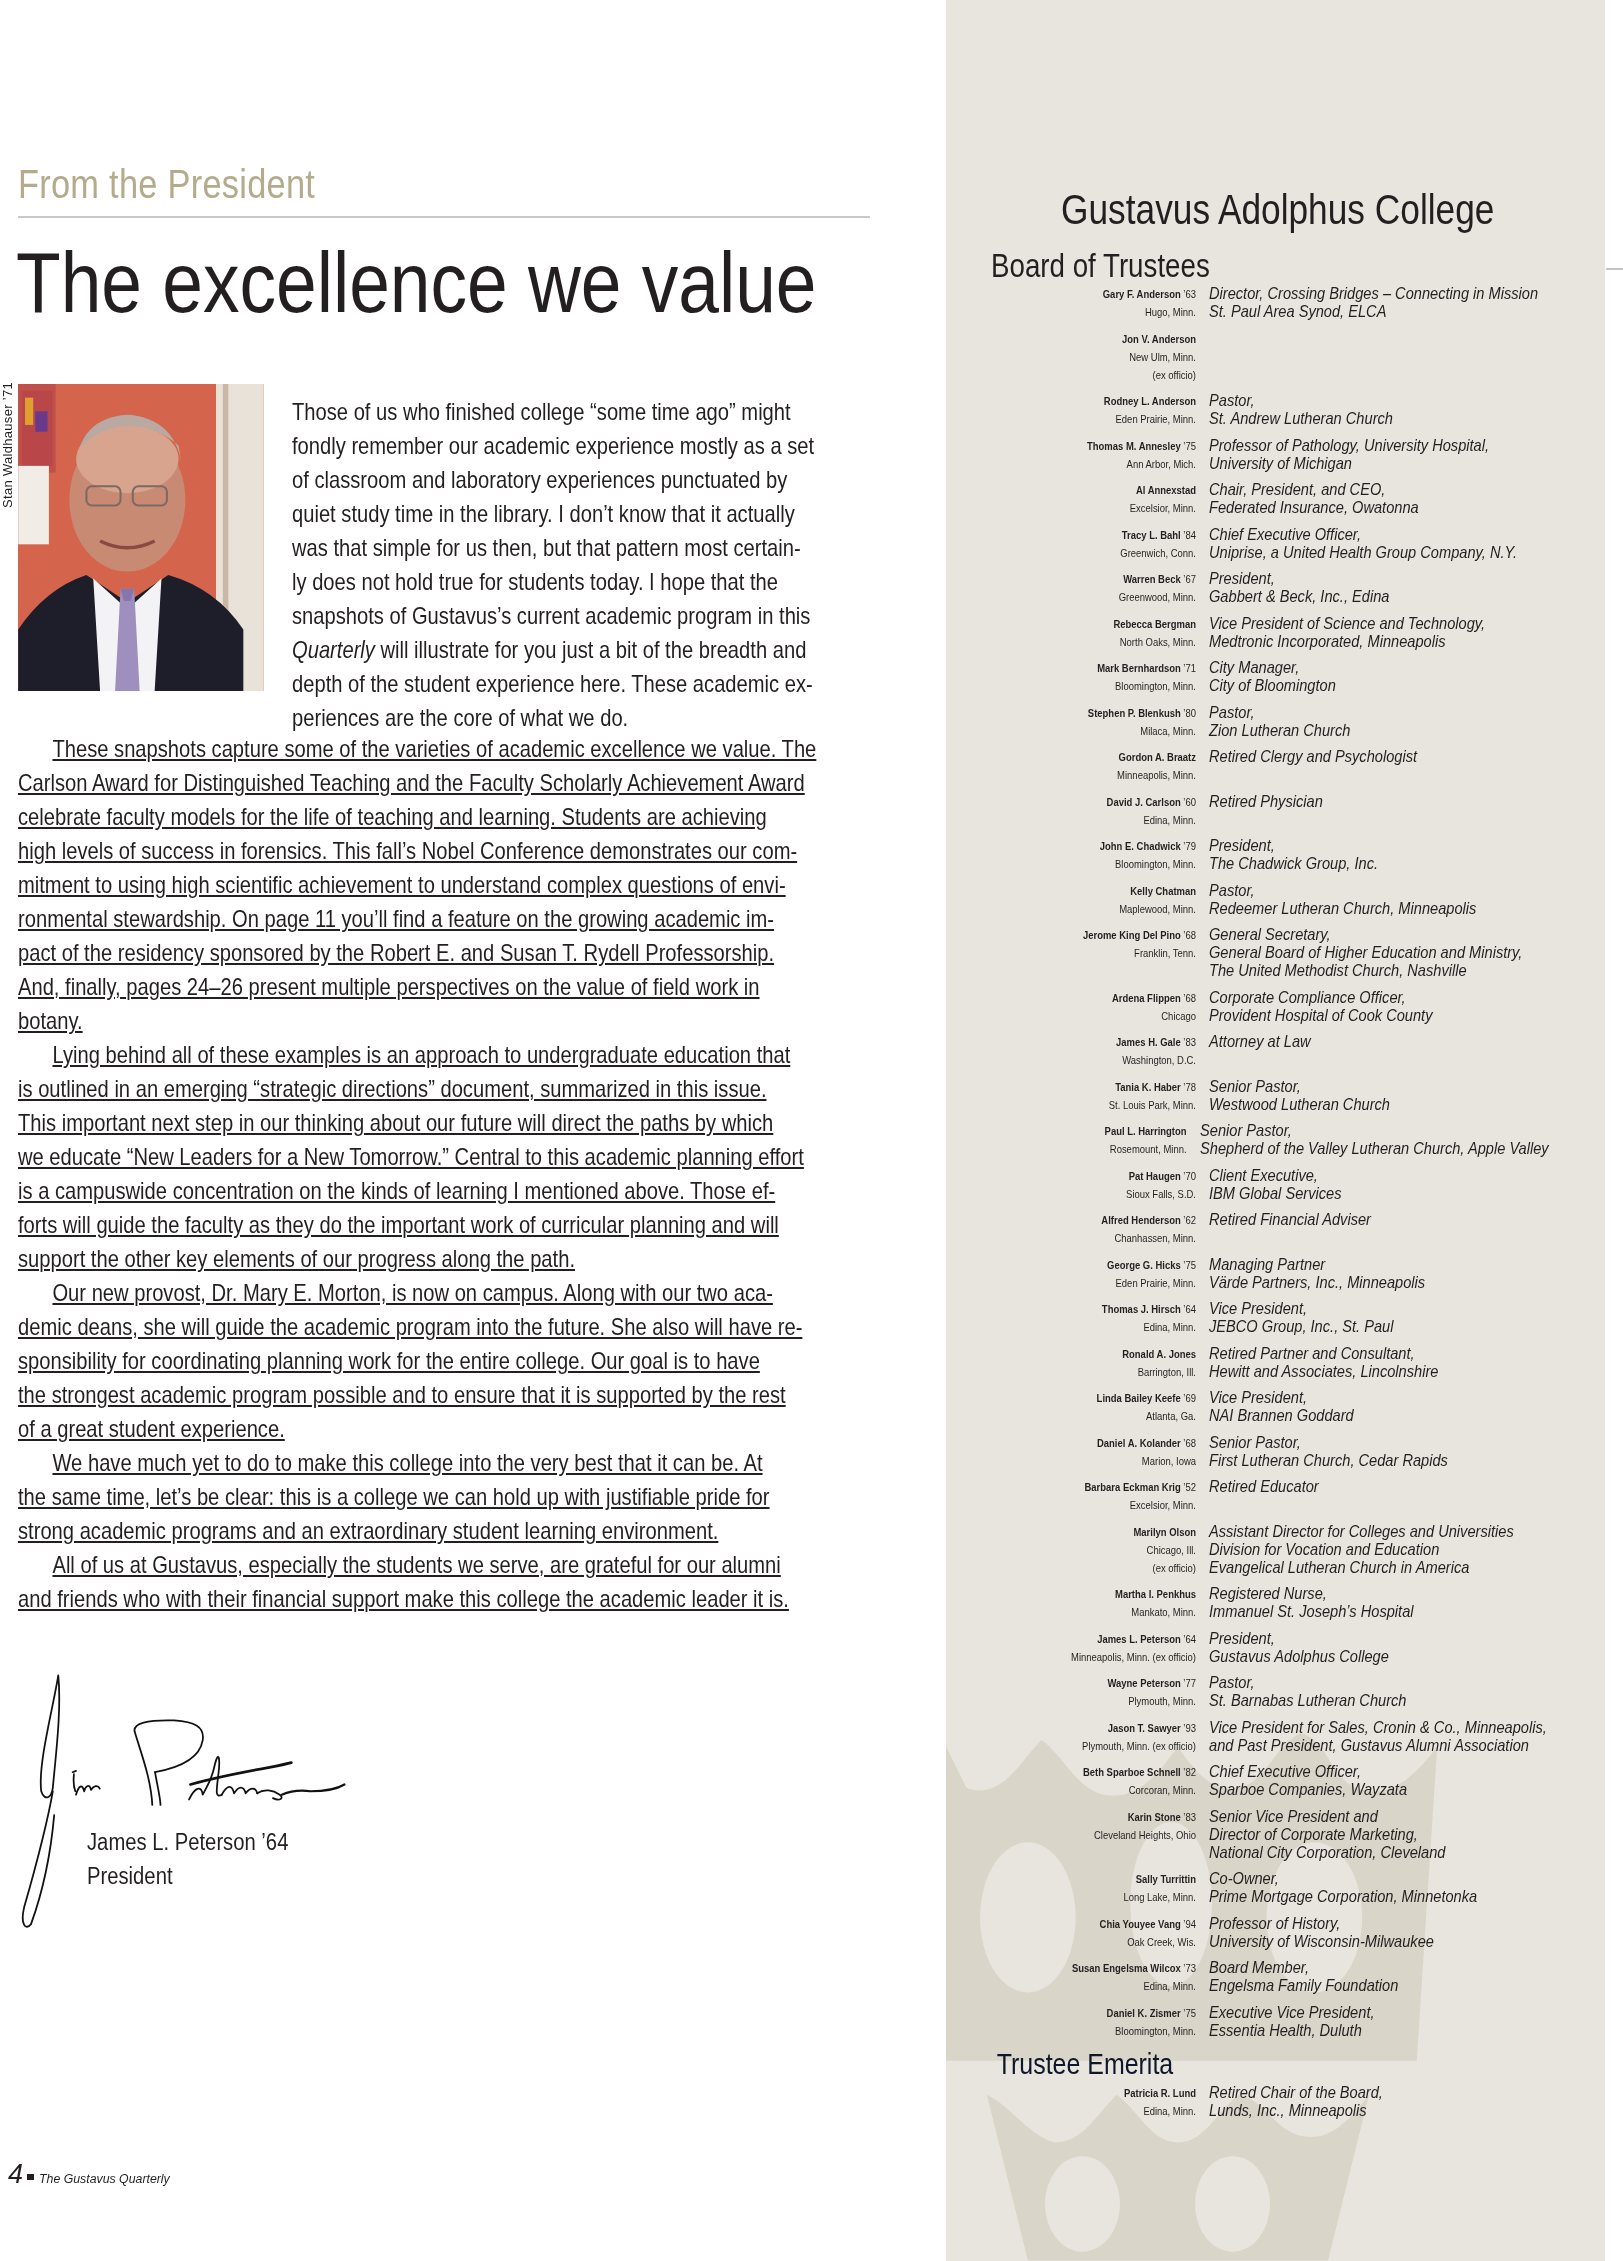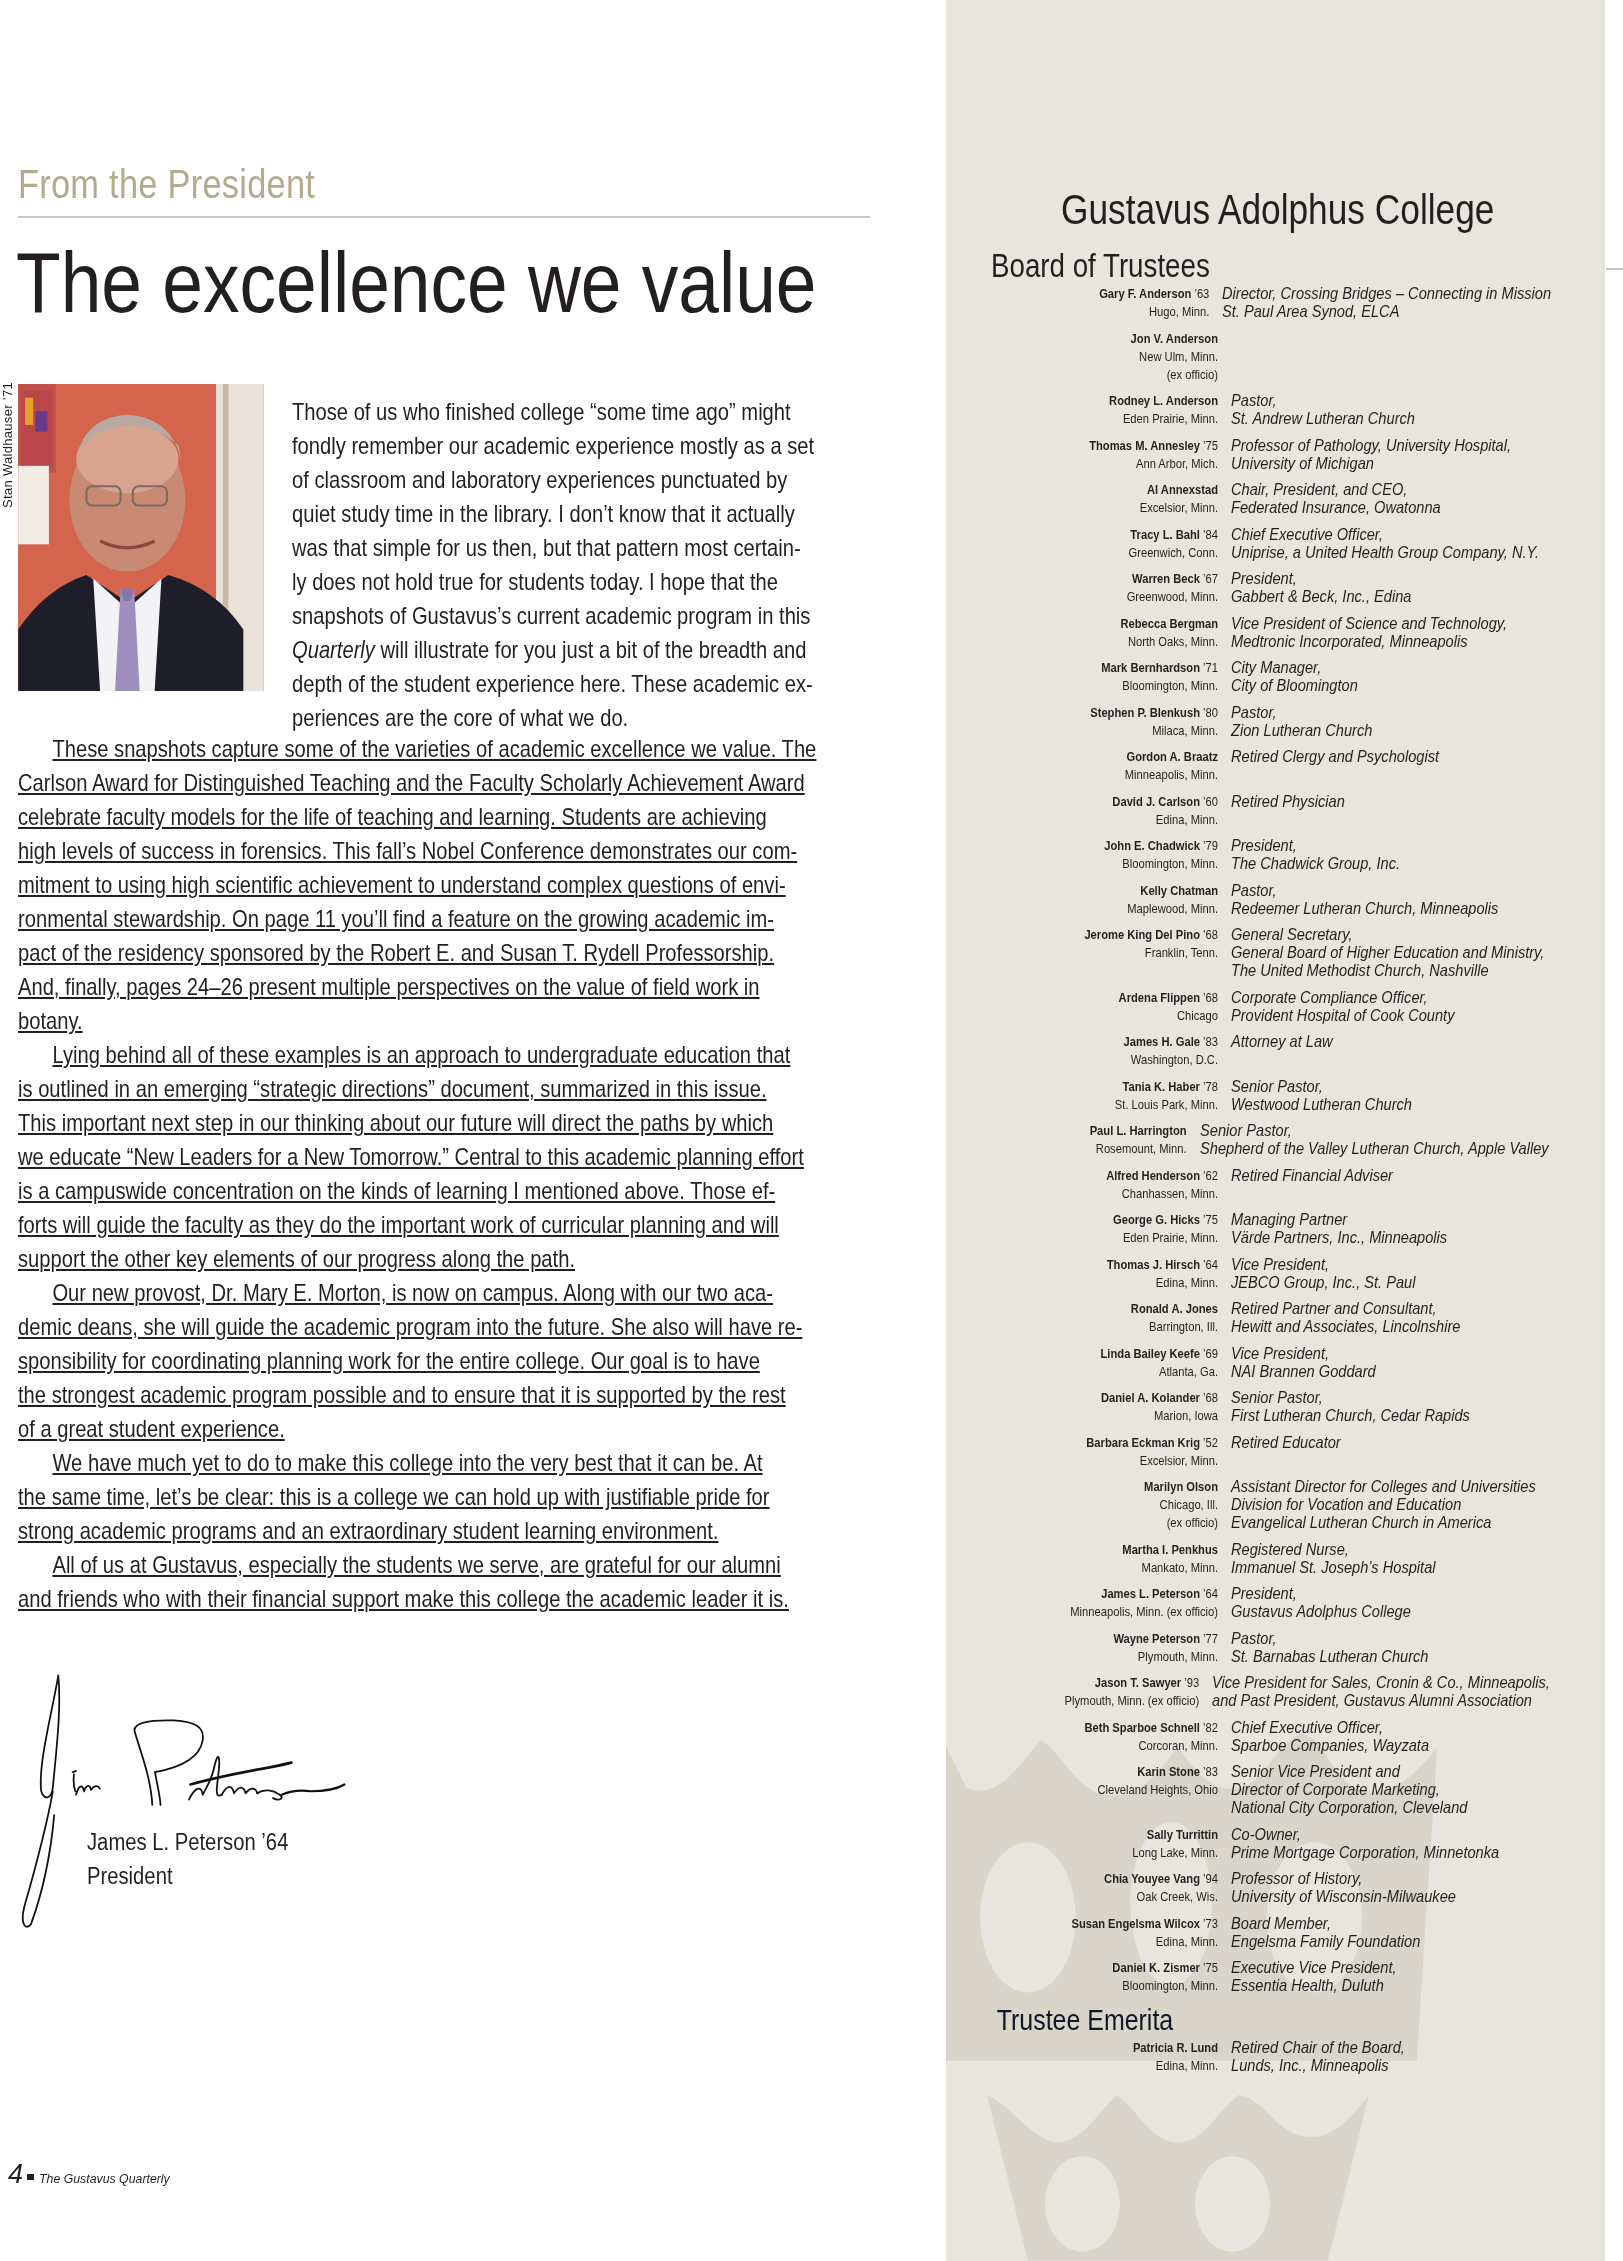--- a/index.html
+++ b/index.html
@@ -62,21 +62,21 @@
   .college {
     left: 1061px; top: 186px; font-size: 42px; color: #231f20; white-space: nowrap;
     transform: scaleX(0.84); transform-origin: left top;
   }
   .board {
     left: 991px; top: 247px; font-size: 33px; color: #231f20; white-space: nowrap;
     transform: scaleX(0.84); transform-origin: left top;
   }
   .roster { left: 946px; top: 285px; width: 659px; }
   .entry { position: relative; display: flex; margin-bottom: 8.5px; }
-  .entry .who { width: 250px; text-align: right; font-size: 13px; line-height: 18px; padding-left: 22px; }
+  .entry .who { width: 250px; text-align: right; font-size: 11px; line-height: 18px; }
   .entry .what { margin-left: 13px; font-size: 17px; line-height: 18px; font-style: italic; }
   .entry .line { display: block; white-space: nowrap; }
   .who .line { transform: scaleX(0.86); transform-origin: right top; }
   .what .line { transform: scaleX(0.86); transform-origin: left top; }
   .who .nm { font-weight: bold; }
   .who .yr { font-weight: normal; }
   .emerita-head {
     left: 946px; width: 250px; text-align: center; font-size: 29px; color: #0f172a; white-space: nowrap;
   }
   .emerita-head span { display: inline-block; transform: scaleX(0.86); transform-origin: right top; }
@@ -383,20 +383,30 @@
         <span class="line"><span class="nm">Paul L. Harrington</span></span>
         <span class="line">Rosemount, Minn.</span>
       </div>
       <div class="what">
         <span class="line">Senior Pastor,</span>
         <span class="line">Shepherd of the Valley Lutheran Church, Apple Valley</span>
       </div>
     </div>
     <div class="entry">
       <div class="who">
+        <span class="line"><span class="nm">Pat Haugen</span><span class="yr"> ’70</span></span>
+        <span class="line">Sioux Falls, S.D.</span>
+      </div>
+      <div class="what">
+        <span class="line">Client Executive,</span>
+        <span class="line">IBM Global Services</span>
+      </div>
+    </div>
+    <div class="entry">
+      <div class="who">
         <span class="line"><span class="nm">Alfred Henderson</span><span class="yr"> ’62</span></span>
         <span class="line">Chanhassen, Minn.</span>
       </div>
       <div class="what">
         <span class="line">Retired Financial Adviser</span>
       </div>
     </div>
     <div class="entry">
       <div class="who">
         <span class="line"><span class="nm">George G. Hicks</span><span class="yr"> ’75</span></span>

